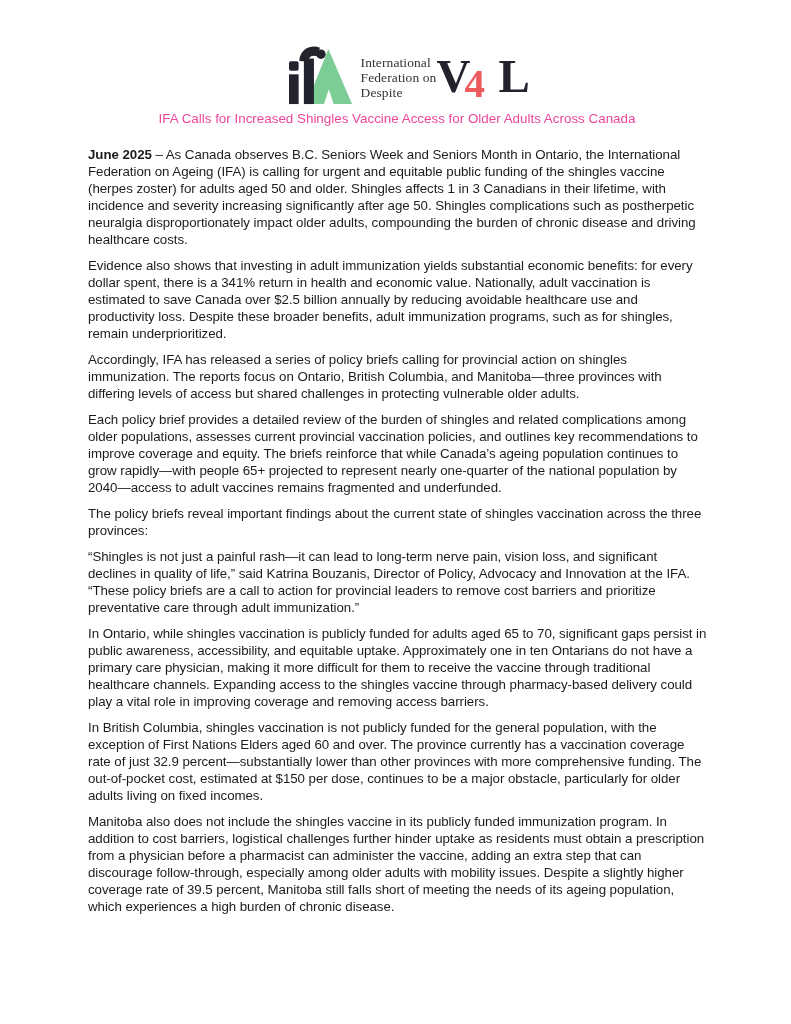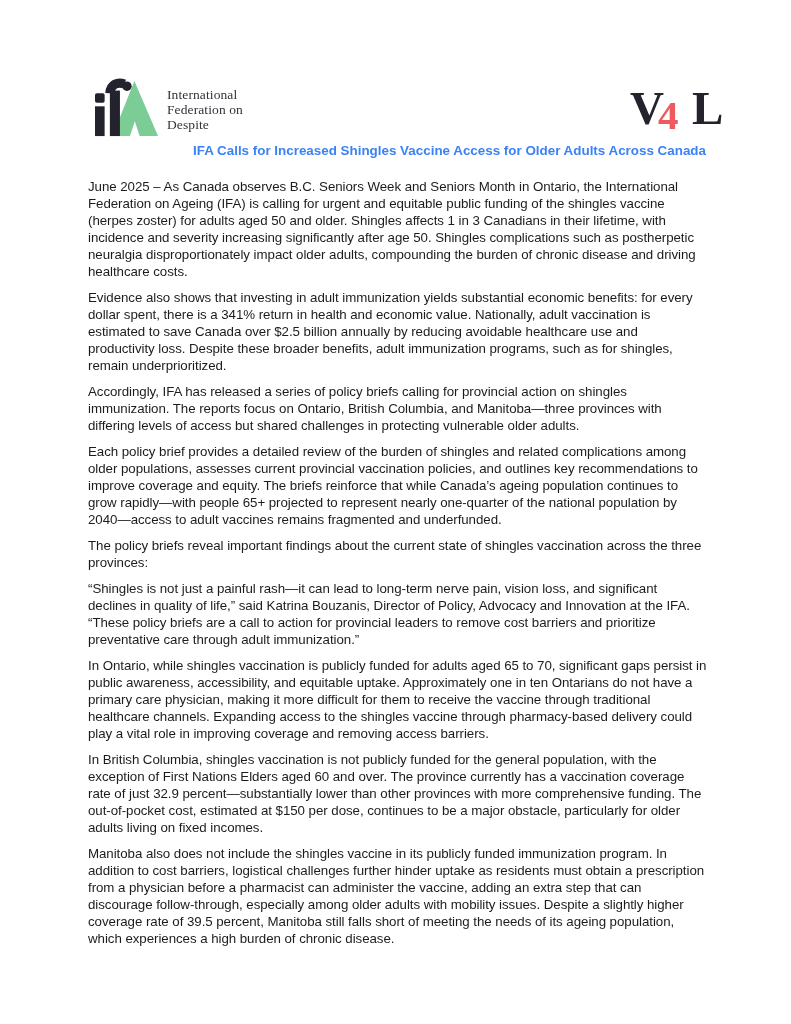--- a/index.html
+++ b/index.html
@@ -10,24 +10,23 @@
     background: #ffffff;
     box-sizing: border-box;
     padding: 45px 63px 0 88px;
     overflow: hidden;
     font-family: "Liberation Sans", sans-serif;
     color: #1c1c1c;
   }
   
   .masthead {
     display: flex;
-    justify-content: space-between;
+    justify-content: center;
     align-items: flex-start;
     height: 64px;
-    margin-top: 32px;
   }
   .ifa-logo { display: flex; align-items: flex-start; margin-left: 7px; }
   .ifa-monogram { width: 63px; height: 63px; flex: 0 0 auto; }
   .org-name {
     margin: 10px 0 0 9px;
     font-family: "Liberation Serif", serif;
     font-size: 13.5px;
     line-height: 15px;
     color: #33333a;
     letter-spacing: .1px;
@@ -57,35 +56,35 @@
     font-size: 41px;
     color: #ee5a5e;
     z-index: 2;
   }
   
   h1.doc-title {
     width: 618px;
     margin: 1px 0 0 0;
     font-size: 13.4px;
     line-height: 17px;
-    font-weight: 700;
-    text-align: right;
-    color: #3b82f6;
+    font-weight: 400;
+    text-align: center;
+    color: #ec4899;
   }
   
   main.doc-body { width: 620px; margin-top: 19px; }
   main.doc-body p {
     margin: 0 0 9px 0;
     font-size: 13.3px;
     line-height: 17px;
     letter-spacing: -0.05px;
     color: #1c1c1c;
     text-align: left;
   }
-  main.doc-body p strong { font-weight: 400; }
+  main.doc-body p strong { font-weight: 700; }
 </style>
 </head>
 <body>
 
 <div class="page">
 
   <header class="masthead">
 
     <div class="ifa-logo">
       <svg class="ifa-monogram" viewBox="0 0 72 63" xmlns="http://www.w3.org/2000/svg" aria-hidden="true">

